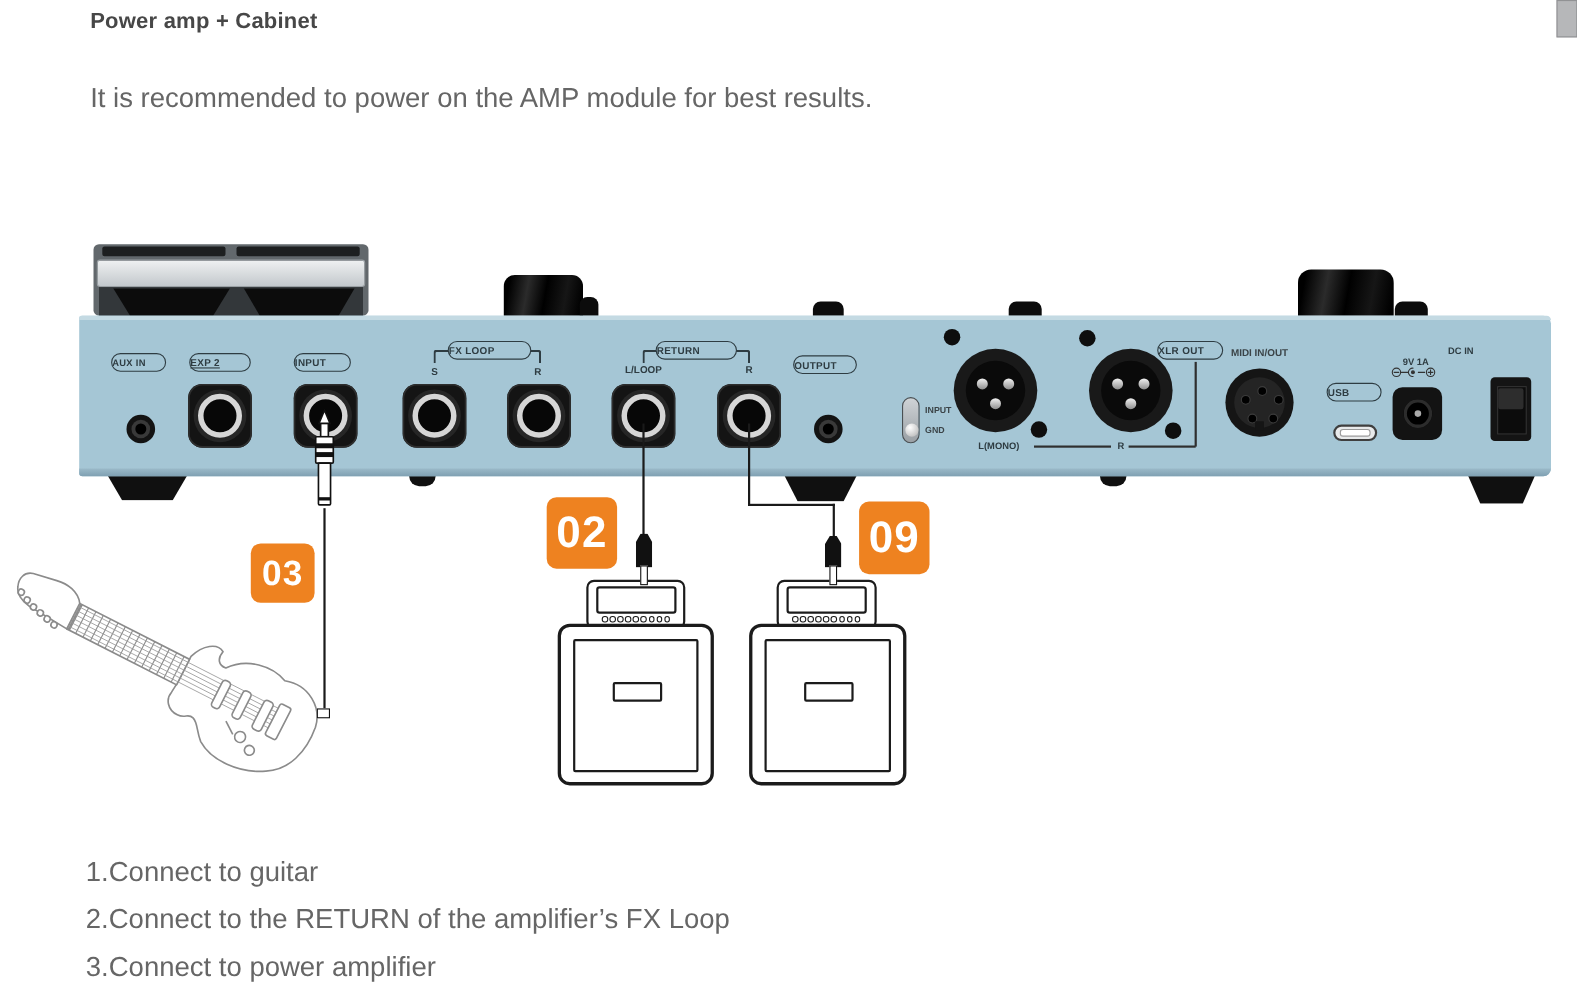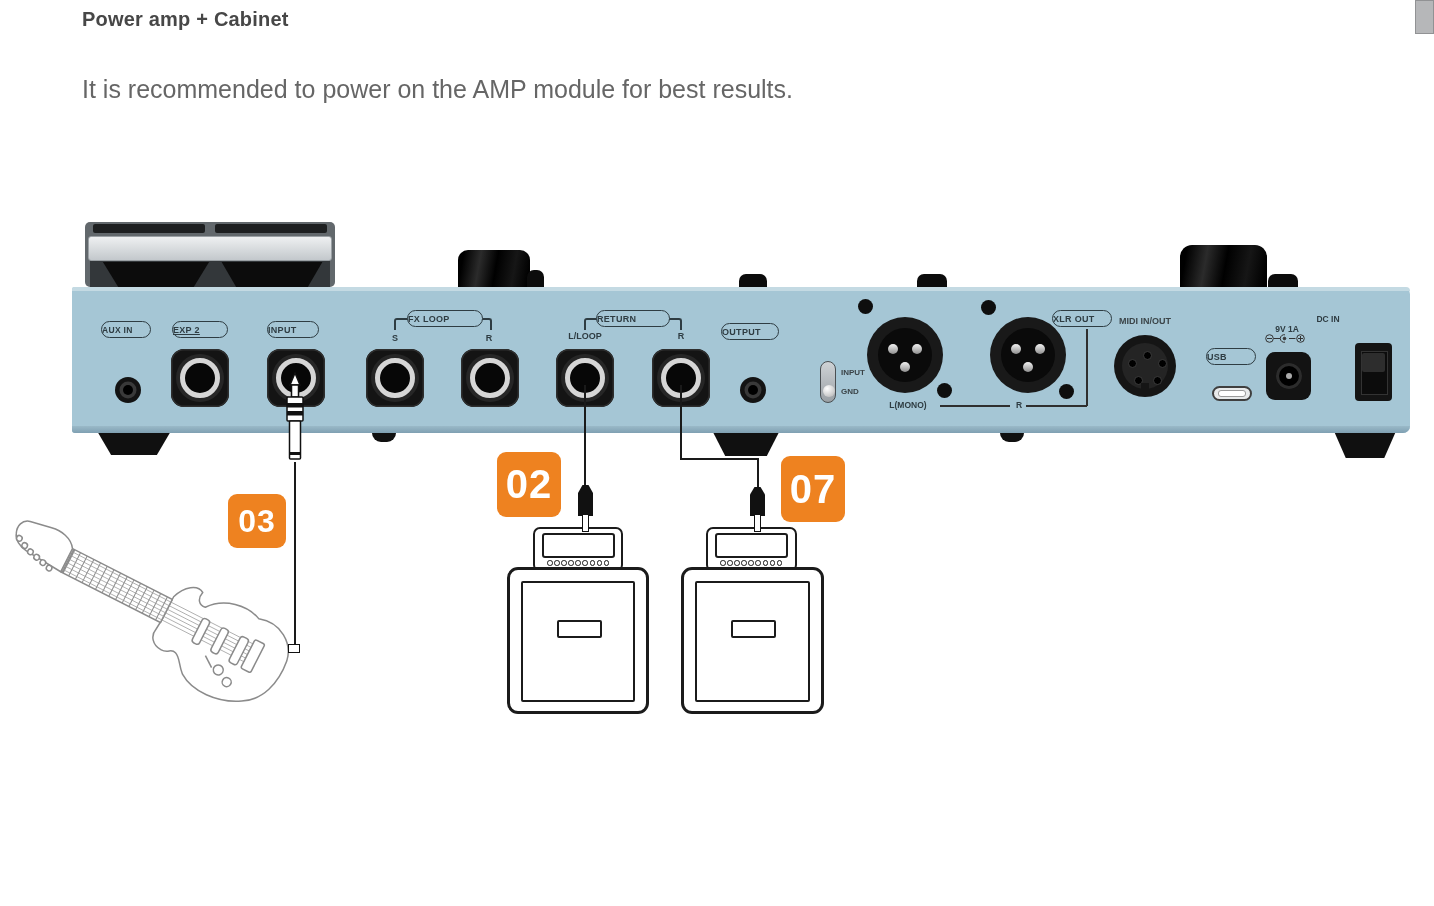--- a/index.html
+++ b/index.html
@@ -295,21 +295,21 @@
   <div class="abs wire" style="left:584px;top:385px;width:2px;height:102px;"></div>
   <div class="abs plugblack" style="left:578px;top:485px;width:15px;height:31px;"></div>
   <div class="abs ferrule" style="left:582px;top:514px;width:7px;height:18px;"></div>
   <div class="abs badge" style="left:497px;top:452px;width:64px;height:65px;font-size:40px;">02</div>
 
   <div class="abs wire" style="left:680px;top:385px;width:2px;height:75px;"></div>
   <div class="abs wire" style="left:680px;top:458px;width:79px;height:2px;"></div>
   <div class="abs wire" style="left:757px;top:458px;width:2px;height:30px;"></div>
   <div class="abs plugblack" style="left:750px;top:487px;width:15px;height:29px;"></div>
   <div class="abs ferrule" style="left:754px;top:514px;width:7px;height:18px;"></div>
-  <div class="abs badge" style="left:781px;top:456px;width:64px;height:66px;font-size:40px;">07</div>
+  <div class="abs badge" style="left:781px;top:456px;width:64px;height:66px;font-size:40px;">09</div>
 
   <div class="abs amphead" style="left:533px;top:527px;width:90px;height:45px;"></div>
   <div class="abs ampface" style="left:542px;top:533px;width:73px;height:25px;"></div>
   <div class="abs ampdots" style="left:547px;top:559px;width:63px;height:8px;">
       <i></i>
       <i></i>
       <i></i>
       <i></i>
       <i></i>
       <i></i>
@@ -331,14 +331,19 @@
       <i></i>
       <i></i>
       <i></i>
       <i></i>
       <i></i>
     </div>
   <div class="abs cab" style="left:681px;top:567px;width:143px;height:147px;"></div>
   <div class="abs cabin" style="left:695px;top:581px;width:115px;height:121px;"></div>
   <div class="abs handle" style="left:731px;top:620px;width:45px;height:18px;"></div>
 
+  <div class="abs steps">
+    <div>1.Connect to guitar</div>
+    <div>2.Connect to the RETURN of the amplifier’s FX Loop</div>
+    <div>3.Connect to power amplifier</div>
+  </div>
 
 </div>
 
 </body></html>

